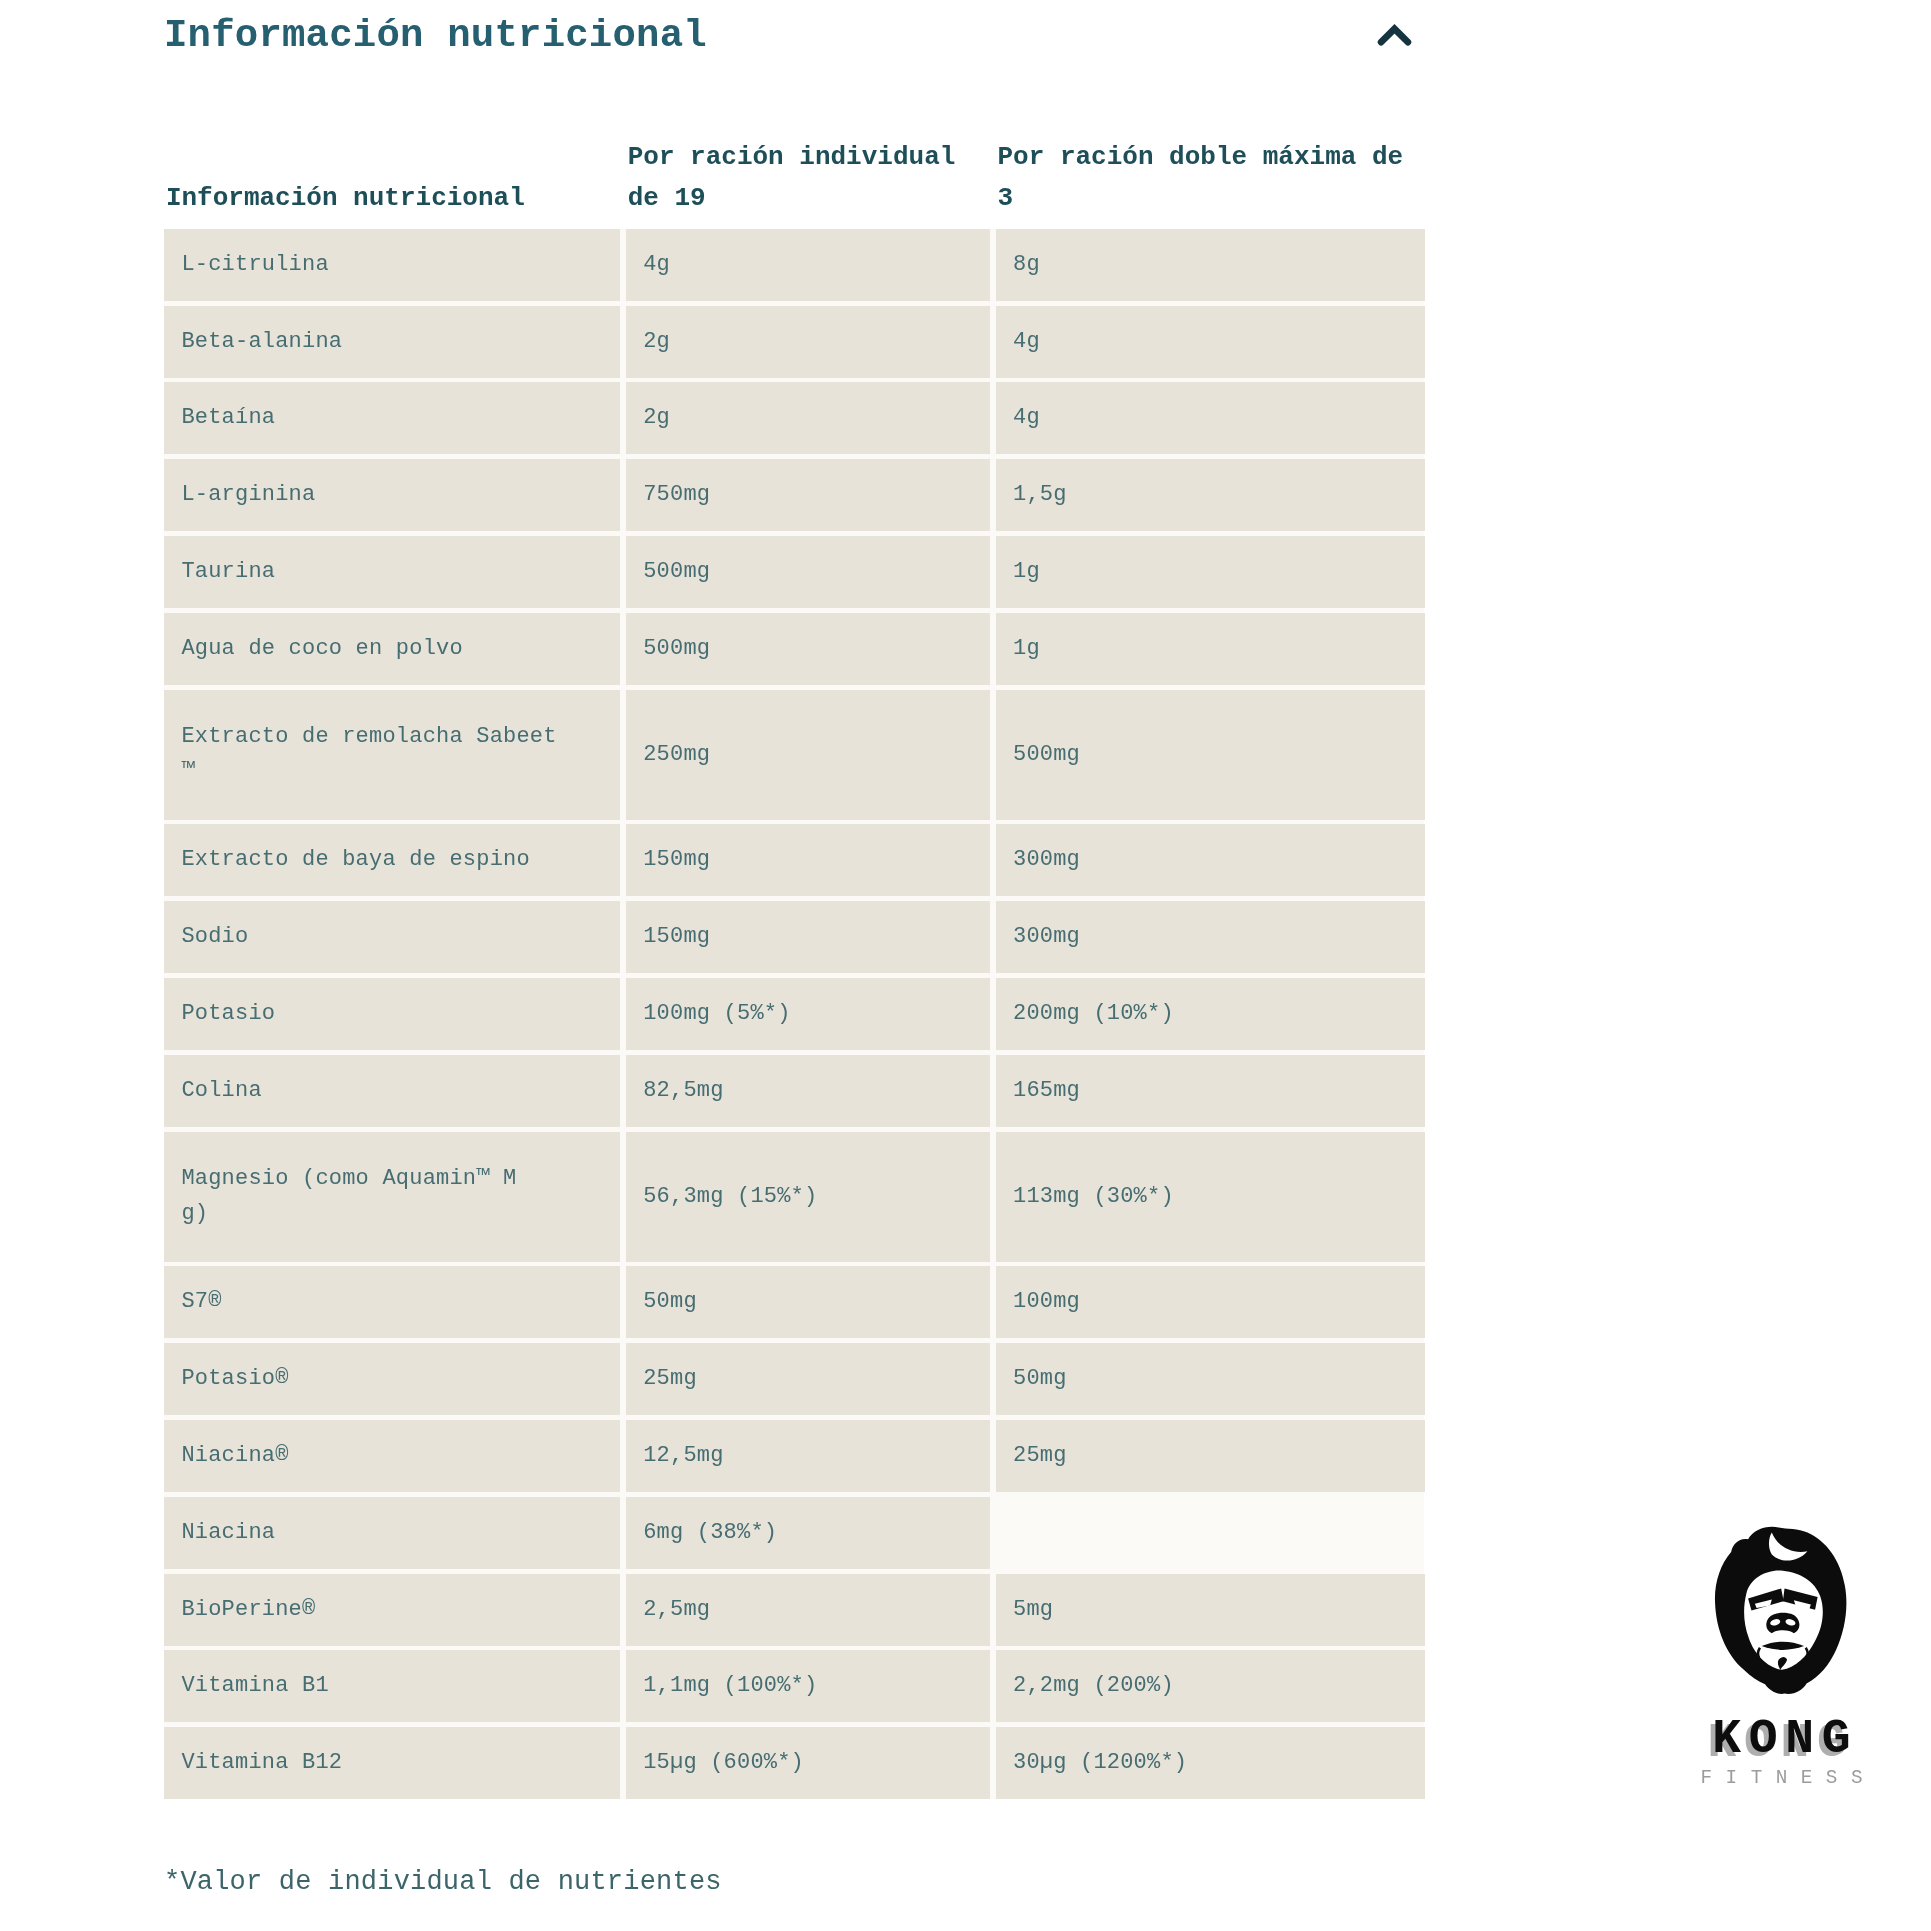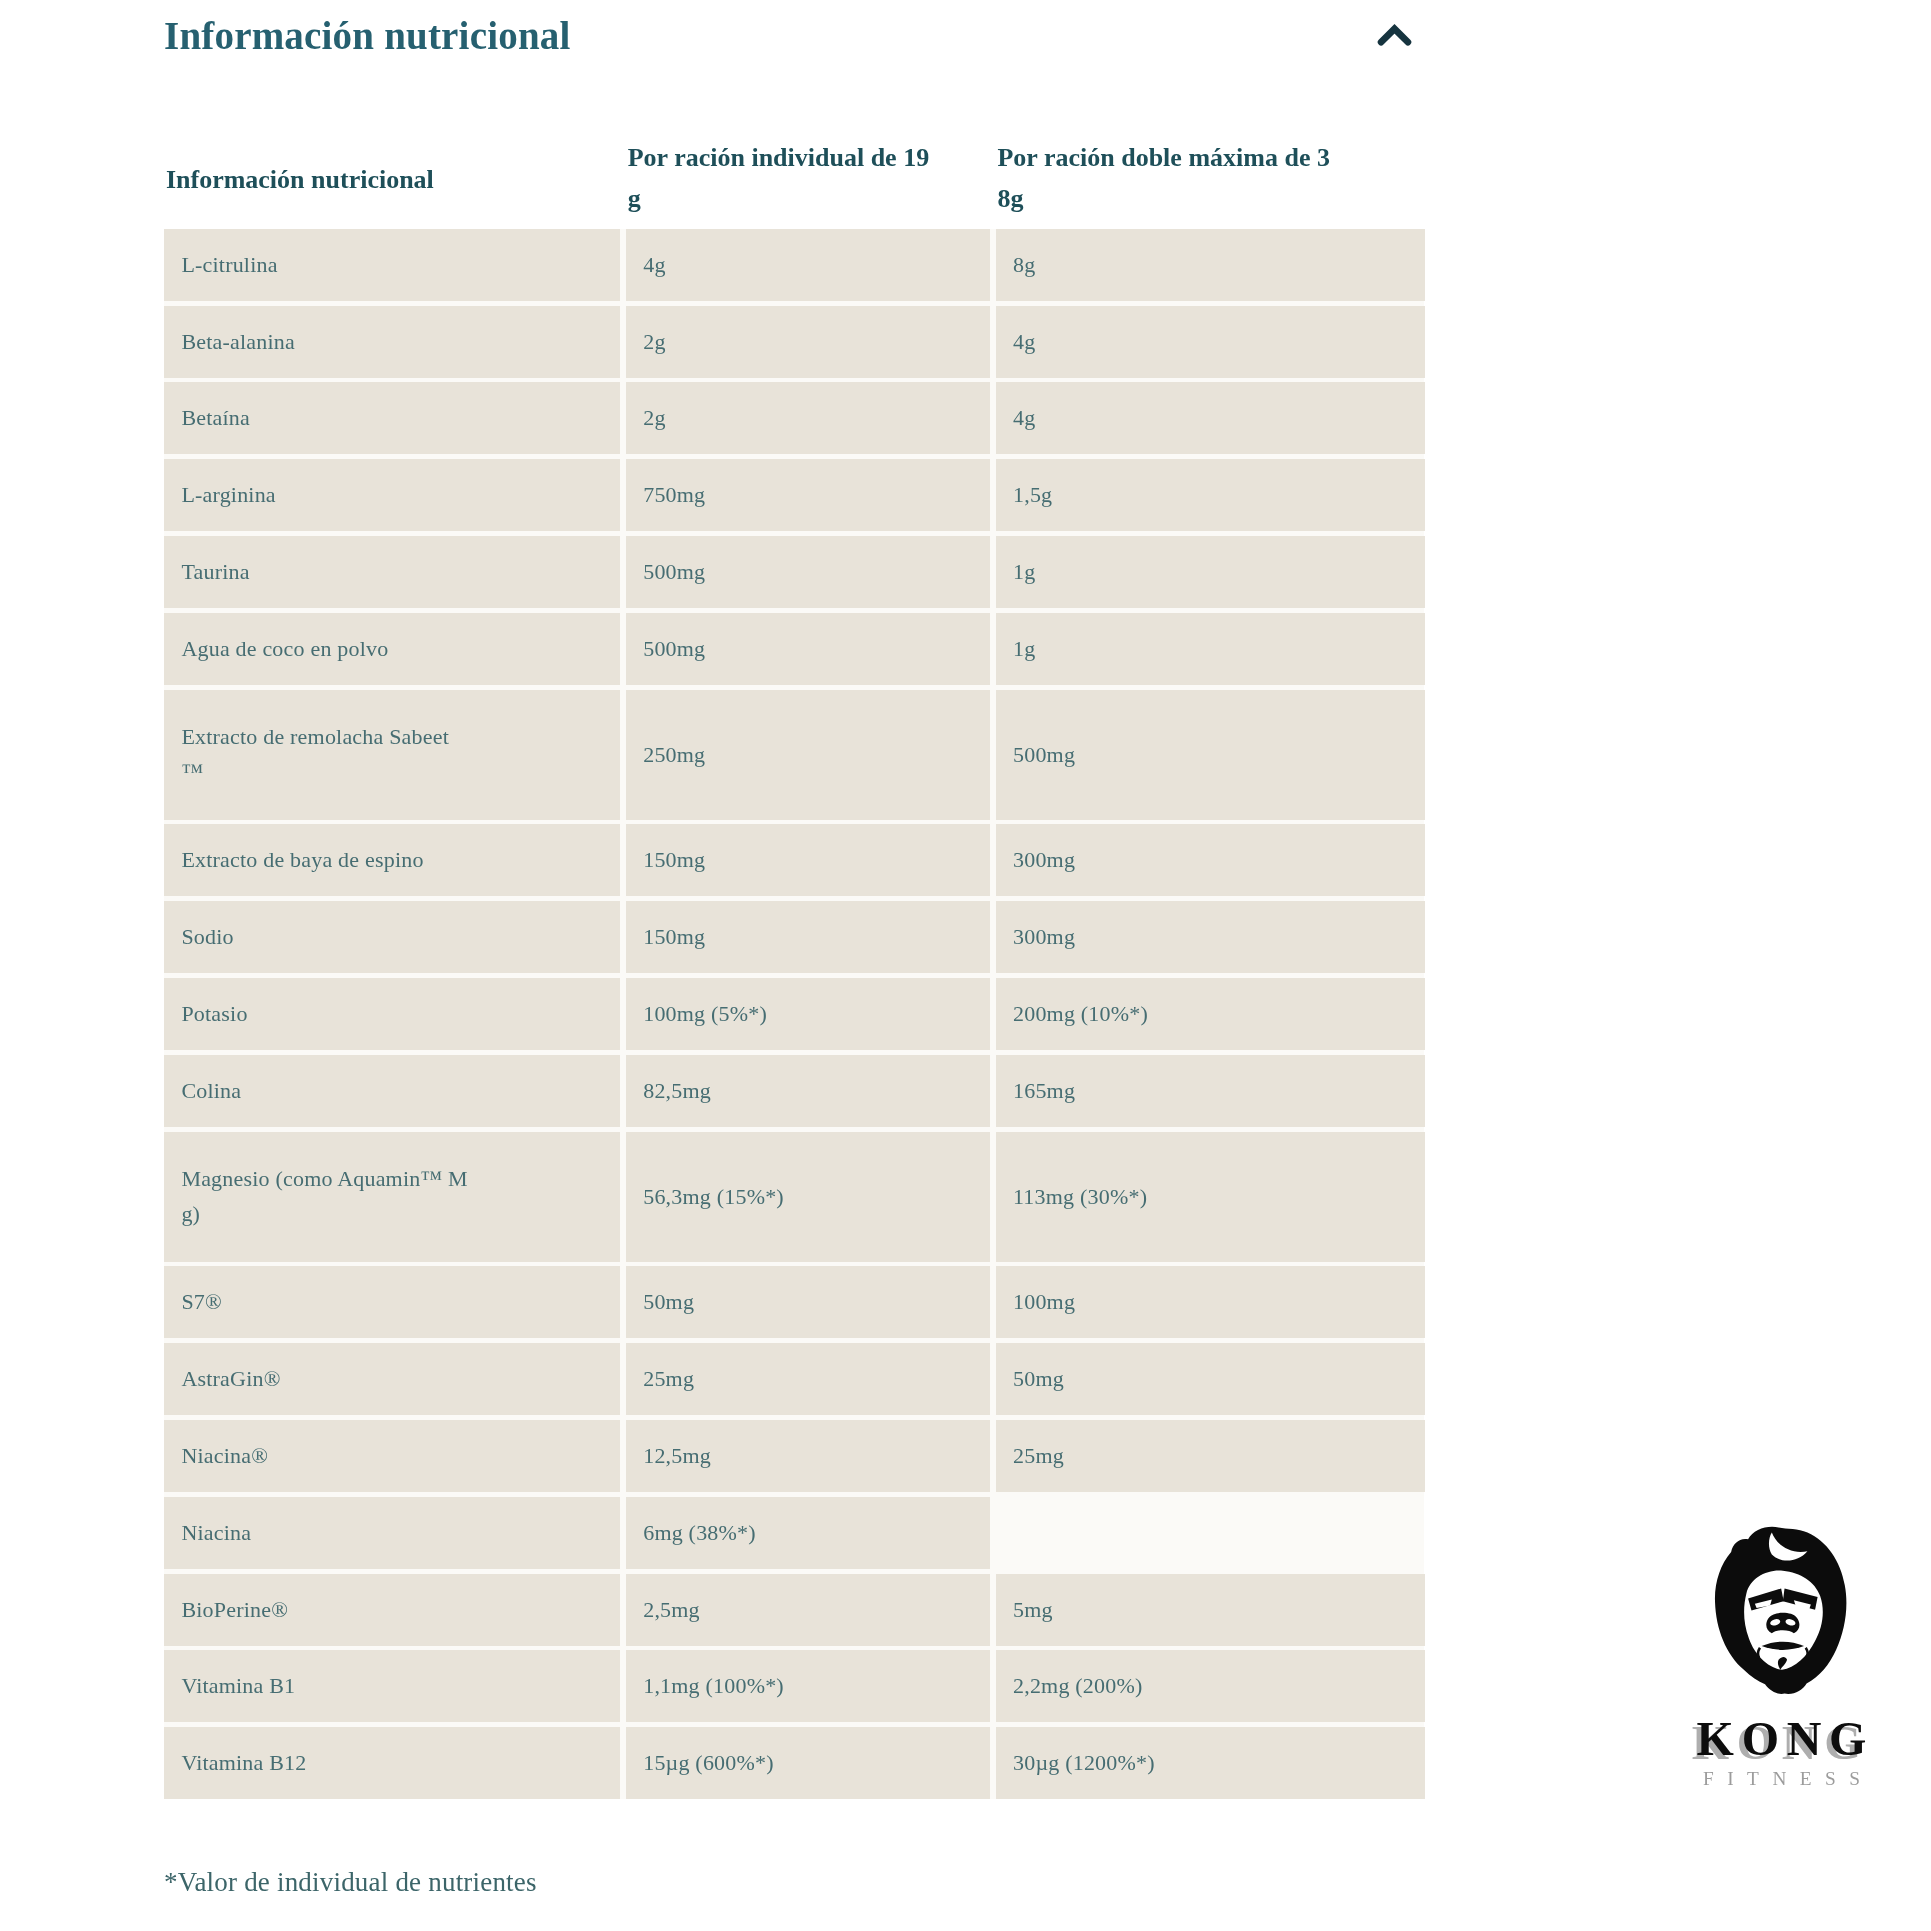--- a/index.html
+++ b/index.html
@@ -9,21 +9,21 @@
     --cellBg:#e8e3d9;
     --gapColor:#fbfaf7;
     --chevronColor:#16343f;
     --footnoteColor:#3c6569;
     --logoBlack:#0d0d0d;
     --logoGray:#9c9c9c;
   }
   html,body{margin:0;padding:0;background:#ffffff;}
   .canvas{
     position:relative;width:1931px;height:1913px;background:#ffffff;overflow:hidden;
-    font-family:Liberation Serif, serif;
+    font-family:Liberation Mono, monospace;
   }
   
   .accordion-header{
     position:absolute;left:164px;top:7.7px;width:1251px;height:56px;
     display:flex;align-items:center;justify-content:space-between;cursor:pointer;
   }
   .accordion-header h2{
     margin:0;font-size:39px;font-weight:600;letter-spacing:0.2px;
     color:var(--titleColor);
   }
@@ -149,21 +149,21 @@
 g)</div>
           <div class="td multiline">56,3mg (15%*)</div>
           <div class="td multiline">113mg (30%*)</div>
         </div>
         <div class="tr">
           <div class="td multiline">S7®</div>
           <div class="td multiline">50mg</div>
           <div class="td multiline">100mg</div>
         </div>
         <div class="tr">
-          <div class="td multiline">AstraGin®</div>
+          <div class="td multiline">Potasio®</div>
           <div class="td multiline">25mg</div>
           <div class="td multiline">50mg</div>
         </div>
         <div class="tr">
           <div class="td multiline">Niacina®</div>
           <div class="td multiline">12,5mg</div>
           <div class="td multiline">25mg</div>
         </div>
         <div class="tr">
           <div class="td multiline">Niacina</div>

